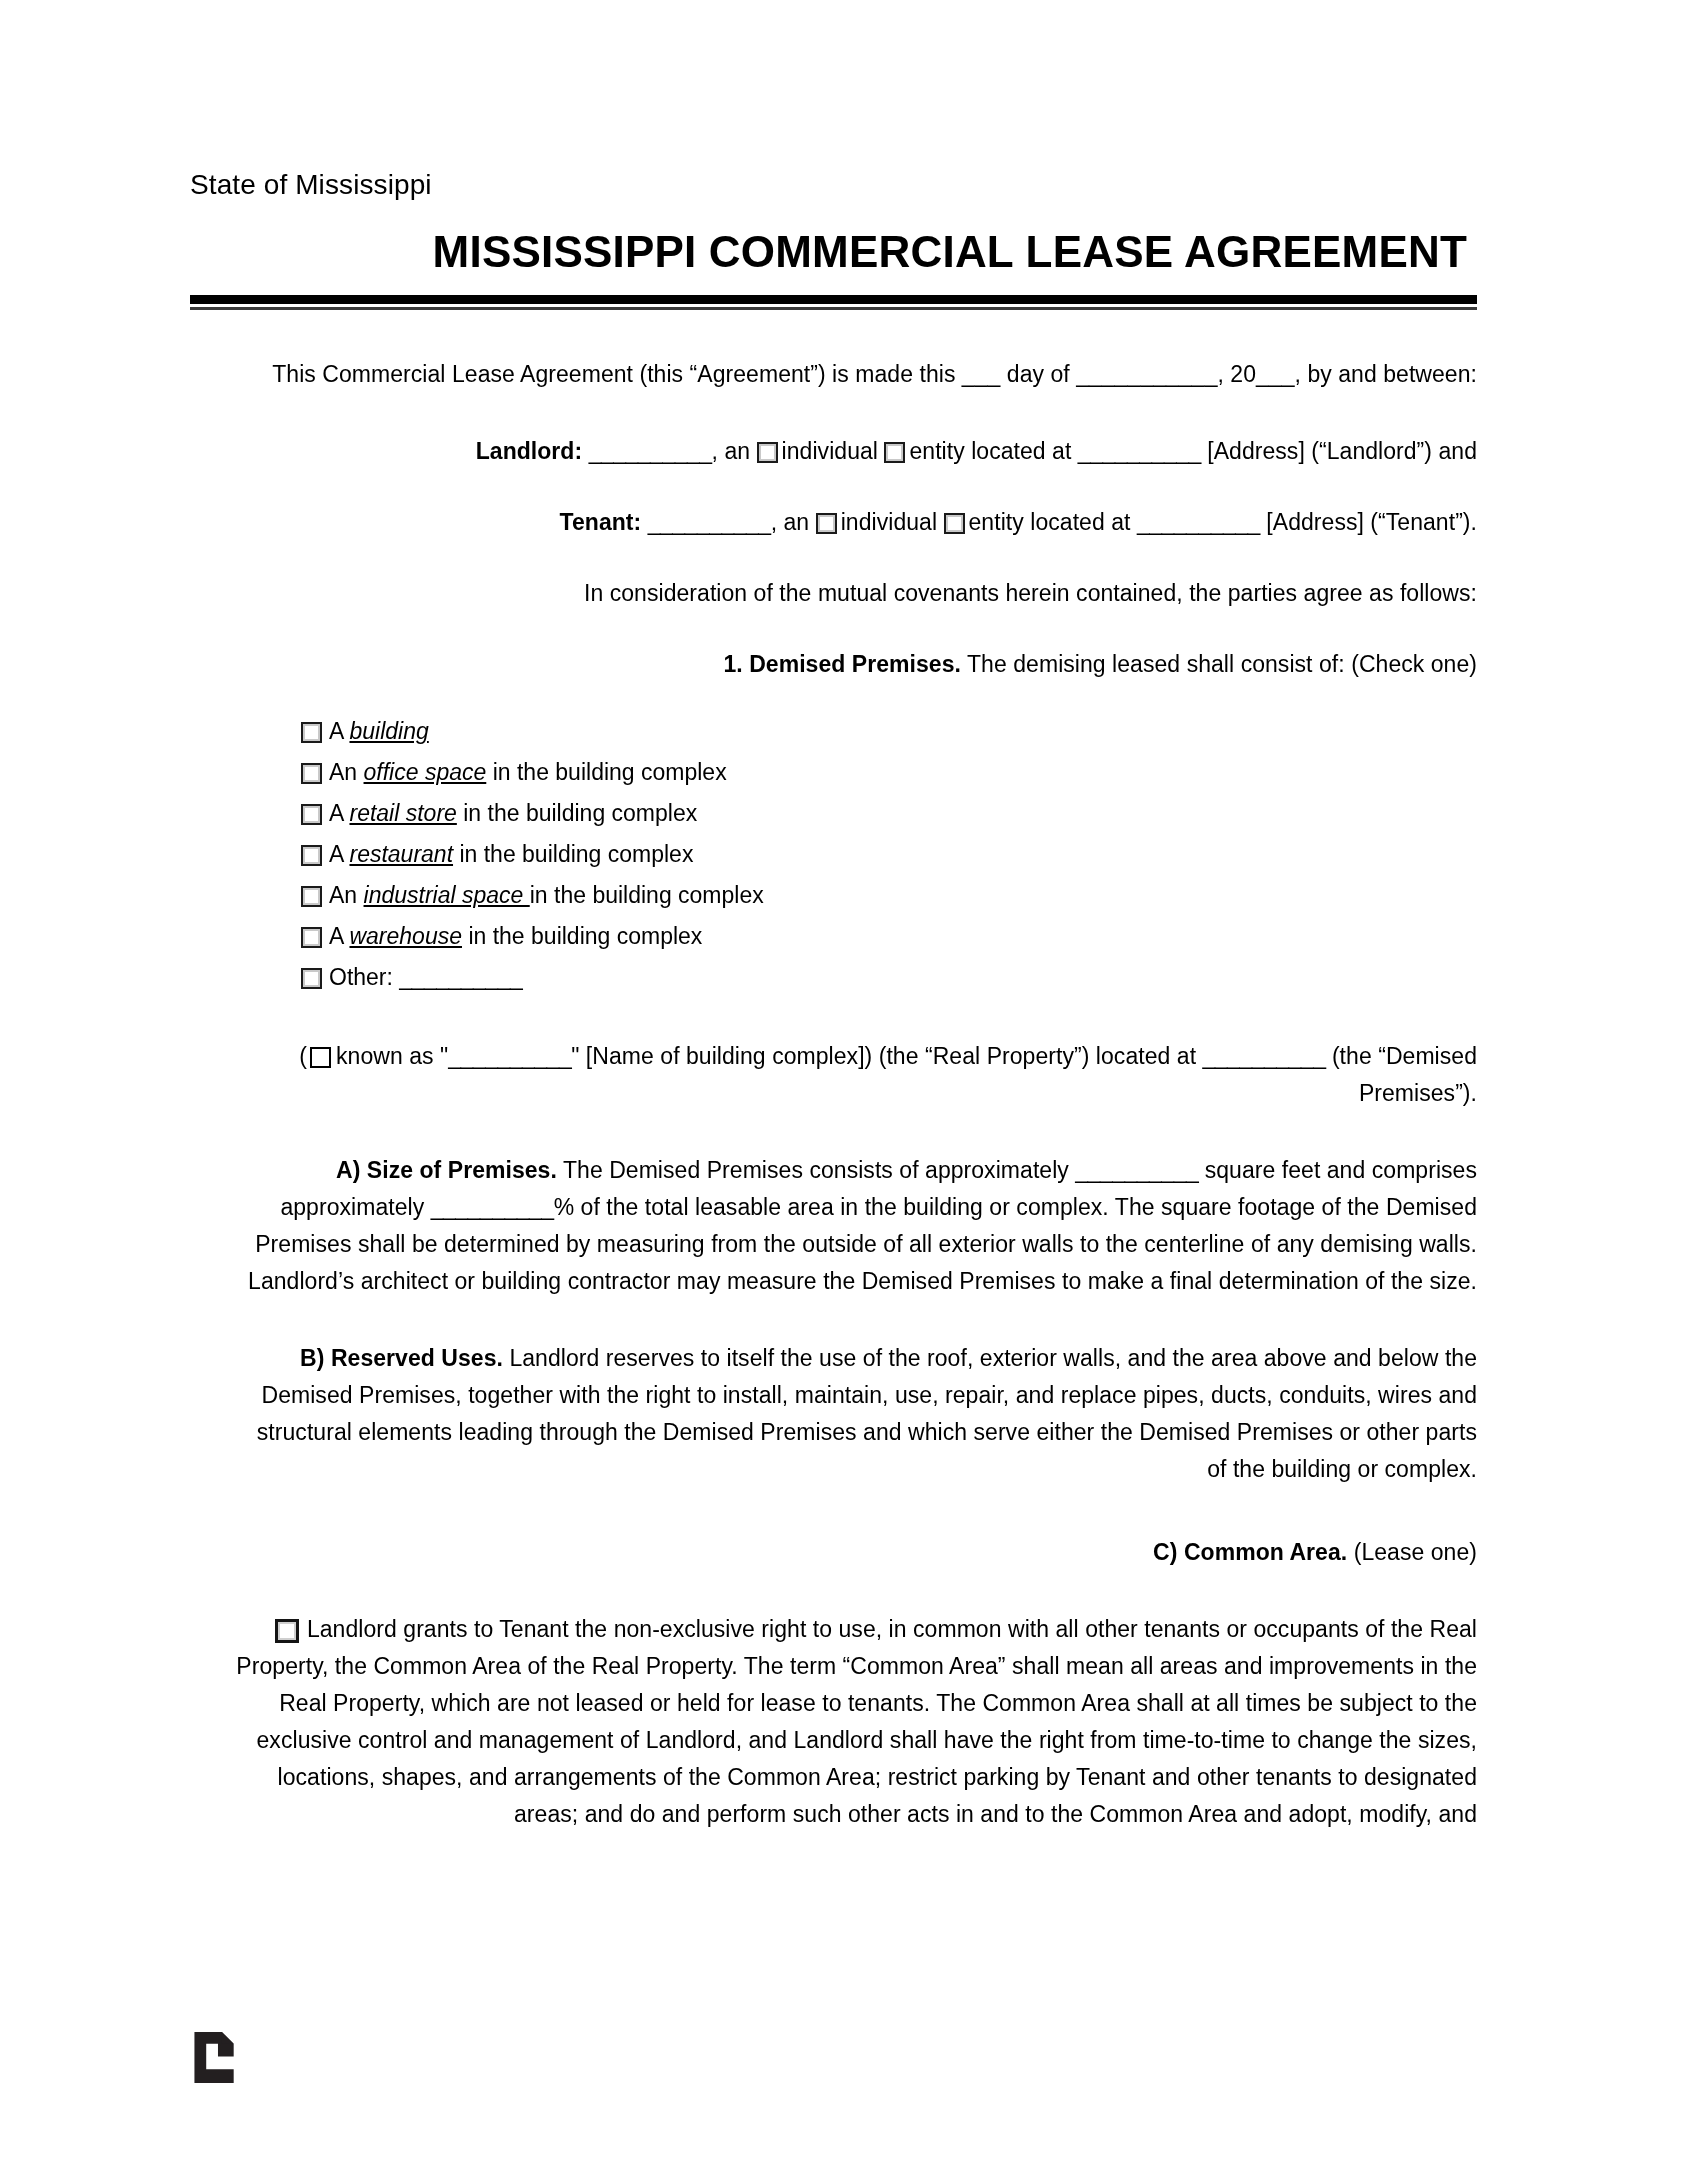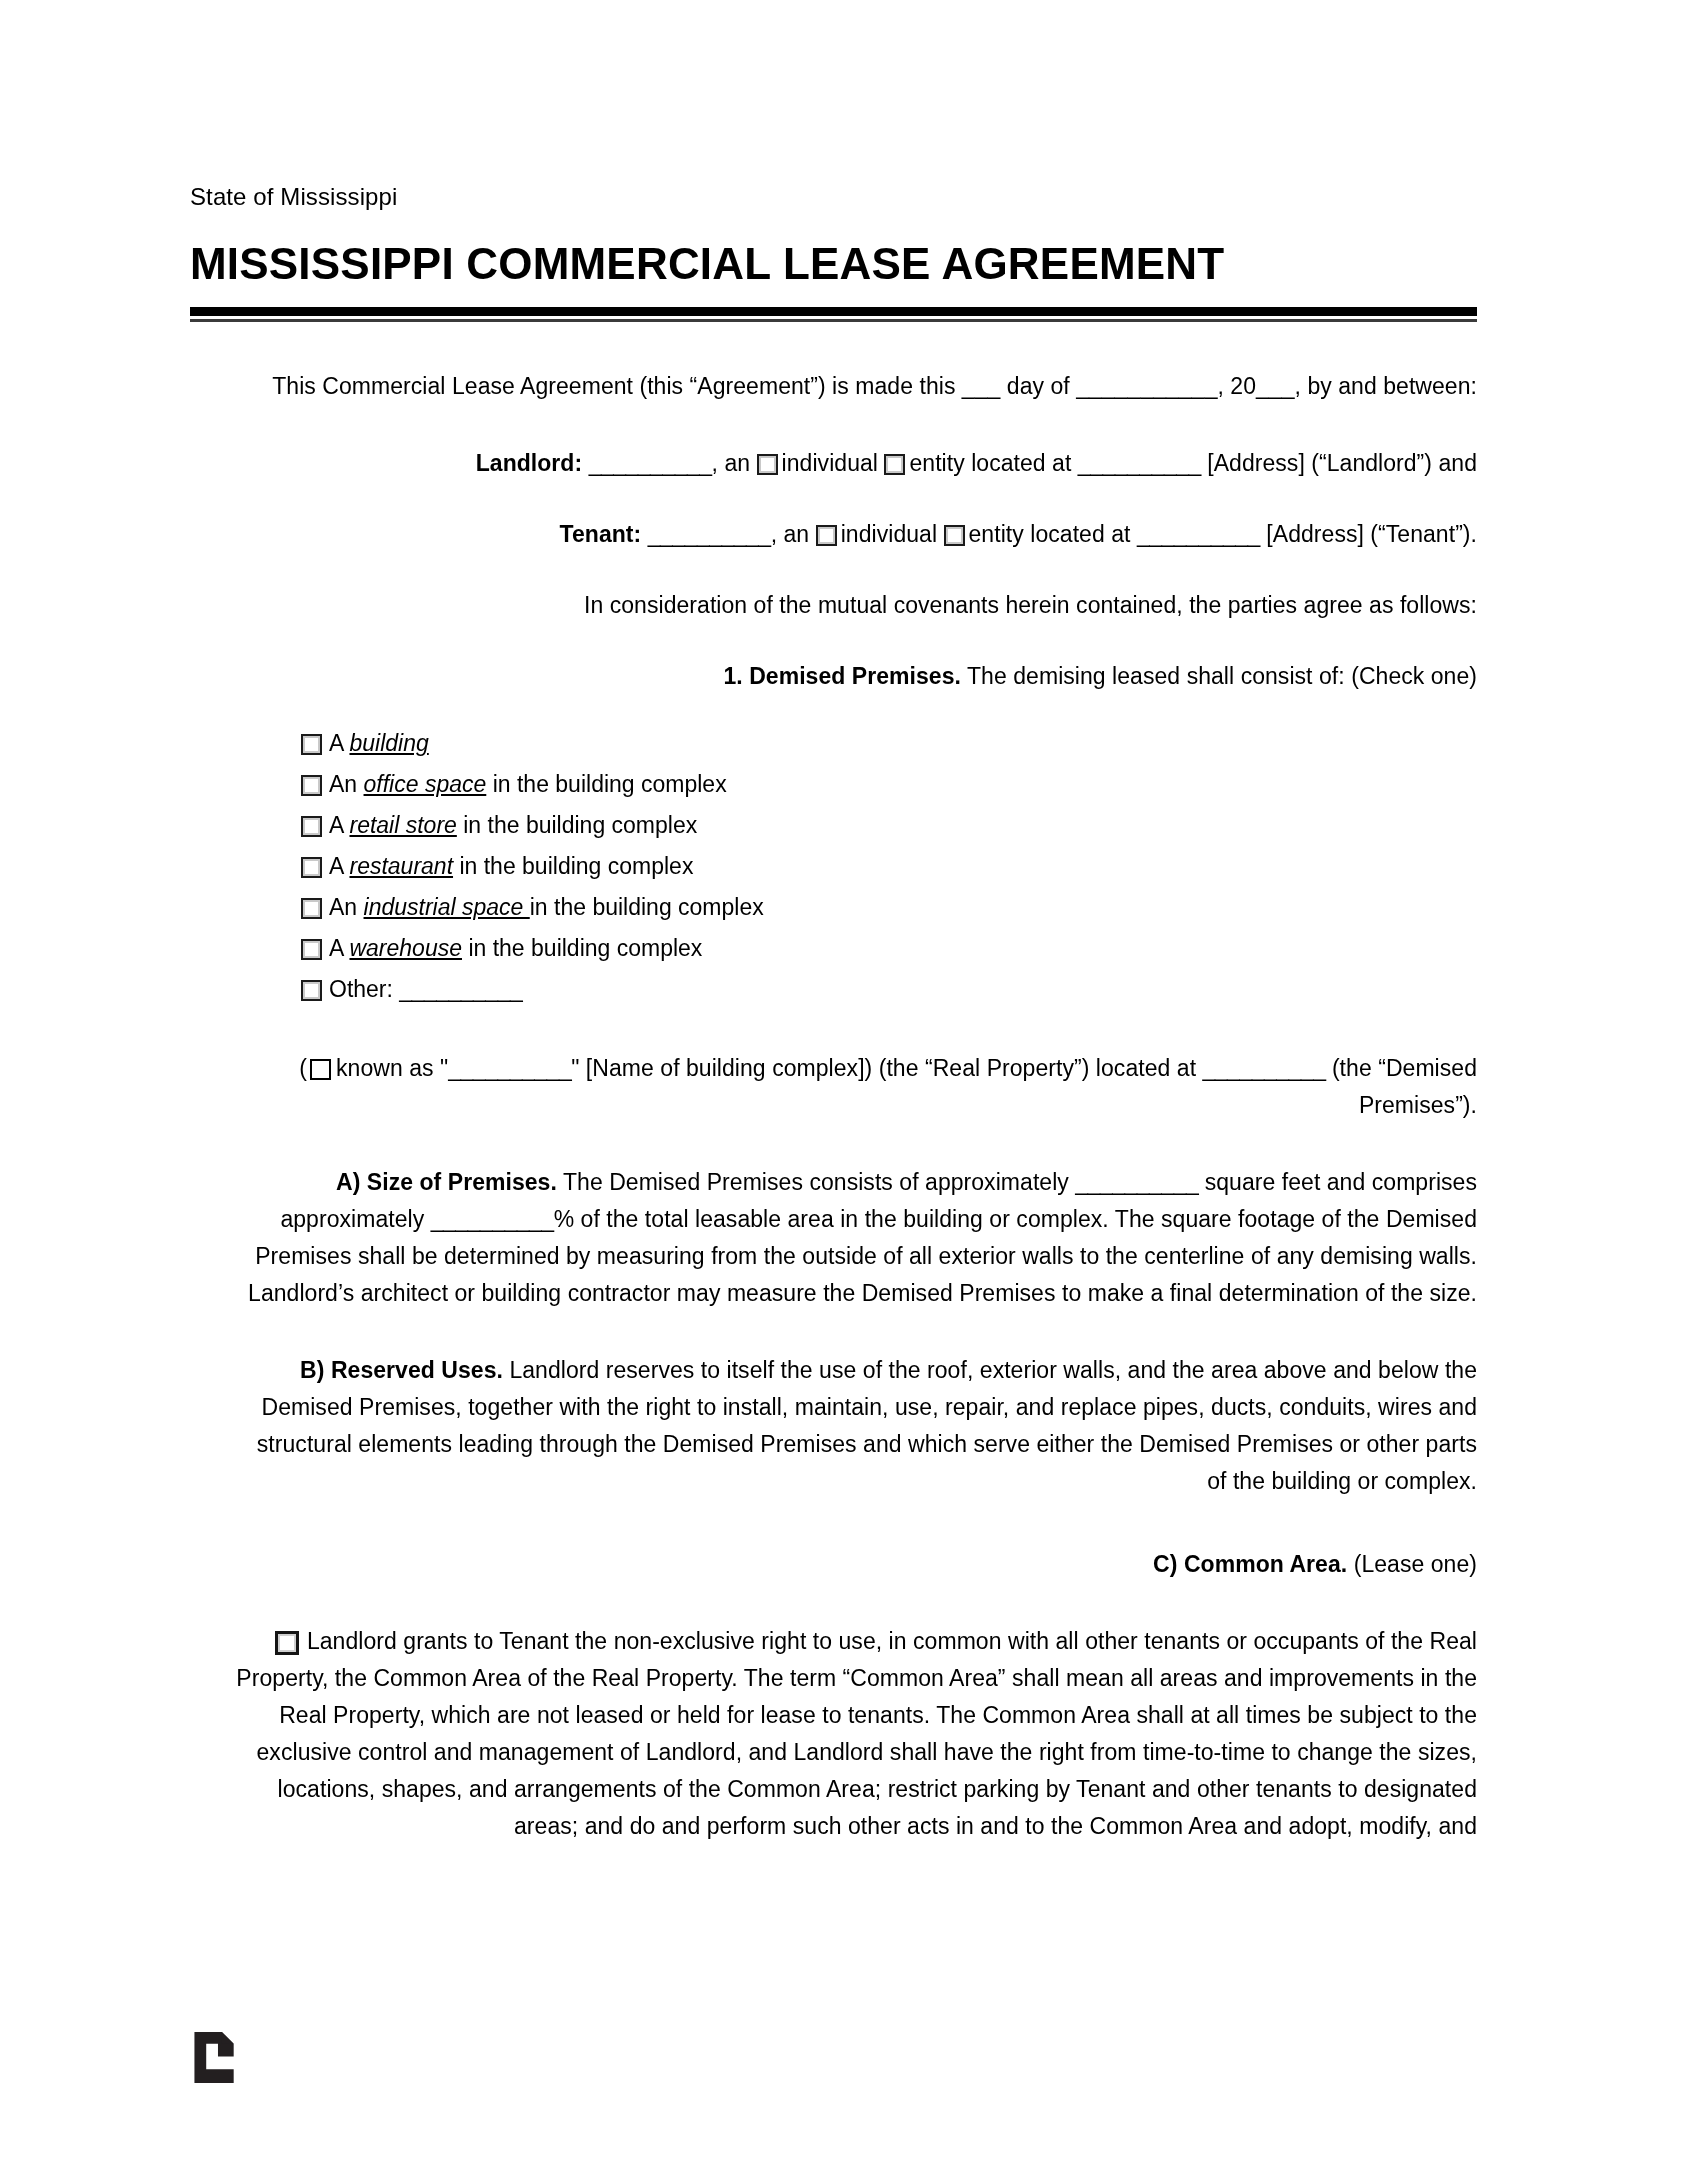--- a/index.html
+++ b/index.html
@@ -28,33 +28,33 @@
 
   .content {
     position: absolute;
     left: 190px;
     top: 166px;
     width: 1287px;
   }
 
   
   .state-line {
-    font-size: 24px;
+    font-size: 28px;
     line-height: 30px;
     letter-spacing: 0.1px;
-    margin: 16px 0 26px 0;
+    margin: 4px 0 26px 0;
   }
 
   .doc-title {
     font-size: 44px;
     font-weight: bold;
-    text-align: left;
+    text-align: right;
     letter-spacing: 0.2px;
     line-height: 51px;
-    margin: 0;
+    margin: 10px;
     white-space: nowrap;
   }
 
   .title-rule {
     margin-top: 18px;
     width: 100%;
   }
   .title-rule .bar-thick {
     height: 9px;
     background: #000000;

